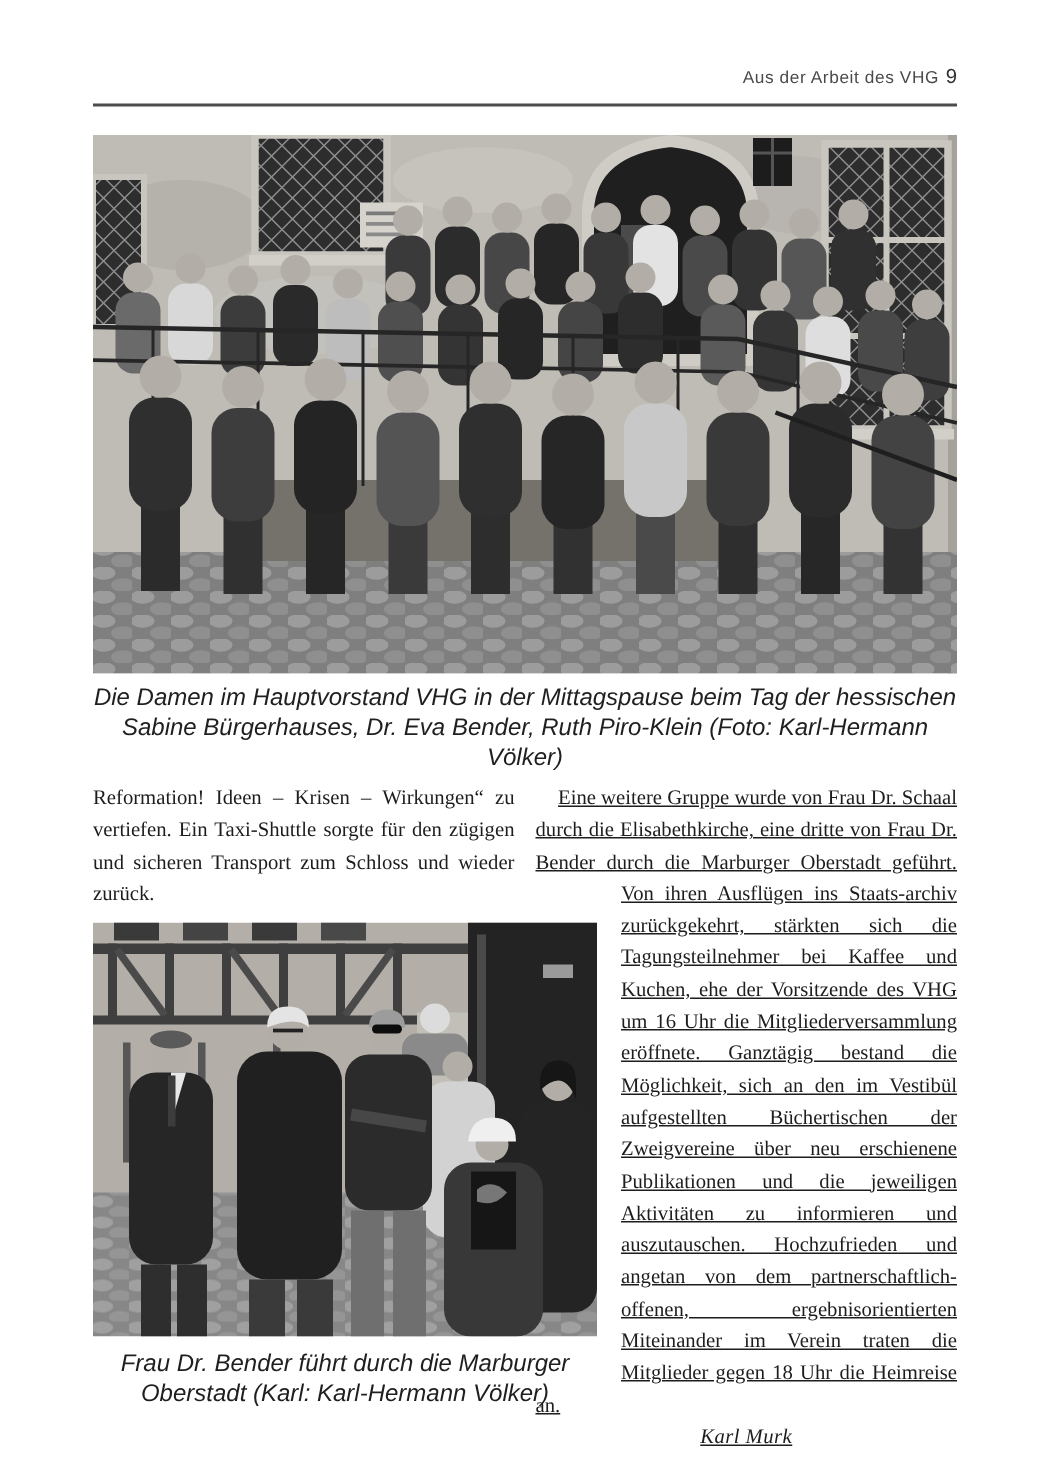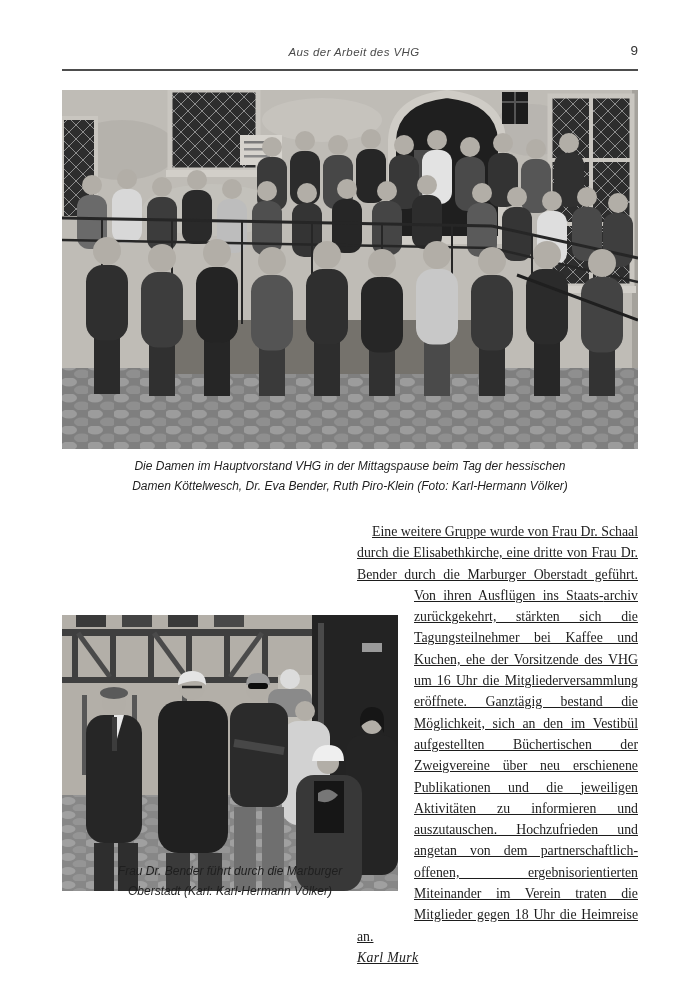--- a/index.html
+++ b/index.html
@@ -2,51 +2,50 @@
 <html lang="de"><head>
 <meta charset="utf-8">
 <style>
   html,body { margin:0; padding:0; background:#ffffff; }
   .page {
     position:relative; width:700px; height:988px; background:#ffffff;
     font-family:"Liberation Serif", serif; color:#1d1d1d; overflow:hidden;
   }
   
   .running-head {
-    position:absolute; top:46px; left:66px; width:576px; text-align:center;
+    position:absolute; top:46px; left:50px; width:576px; text-align:right;
     font-family:"Liberation Sans", sans-serif; font-size:11.5px; color:#4a4a4a;
     letter-spacing:.4px;
-    font-style:italic;
   }
   .page-num {
     position:absolute; top:43px; right:62px;
     font-family:"Liberation Sans", sans-serif; font-size:13.5px; color:#333;
   }
   .head-rule { position:absolute; top:69px; left:62px; width:576px; height:2px; background:#4d4d4d; }
   
   .photo-top    { position:absolute; top:90px;  left:62px; width:576px; height:359px; }
   .photo-bottom { position:absolute; top:615px; left:62px; width:336px; height:276px; }
   .photo-top svg, .photo-bottom svg { display:block; width:100%; height:100%; }
   
   .caption {
     font-family:"Liberation Sans", sans-serif; font-style:italic;
-    font-size:12px; line-height:20px; color:#1f1f1f; text-align:center;
+    font-size:16px; line-height:20px; color:#1f1f1f; text-align:center;
   }
   .caption-top    { position:absolute; top:456px; left:62px; width:576px; }
-  .caption-bottom { position:absolute; top:861px; left:62px; width:336px;font-style:italic; }
+  .caption-bottom { position:absolute; top:900px; left:62px; width:336px;font-style:italic; }
   
   .col-left  { position:absolute; top:521px; left:62px;  width:281px; }
   .col-right { position:absolute; top:521px; left:357px; width:281px;text-decoration:underline; }
   p.body-text {
     margin:0; font-size:13.8px; line-height:21.3px; text-align:justify; color:#1d1d1d;
   }
   .col-right p.body-text { text-indent:15px; }
   .wrap-spacer { float:left; width:57px; height:330px; }
   .signature {
-    text-align:left; font-style:italic; font-size:13.8px; line-height:21.3px;
+    text-align:center; font-style:italic; font-size:13.8px; line-height:21.3px;
     letter-spacing:.3px; color:#1d1d1d;
   }
 </style>
 </head>
 <body>
 
 <div class="page">
 
   <div class="running-head">Aus der Arbeit des VHG</div>
   <div class="page-num">9</div>
@@ -198,23 +197,26 @@
             <rect x="527" y="248" width="26" height="58" fill="#333333"></rect>
             <use href="#p1person" transform="translate(540,180) scale(1.4)"></use>
           </g>
       </g>
       <line x1="455" y1="185" x2="576" y2="230" stroke="#1f1f1f" stroke-width="3"></line>
     </svg>
   </div>
 
   <div class="caption caption-top">
     <div>Die Damen im Hauptvorstand VHG in der Mittagspause beim Tag der hessischen</div>
-    <div>Damen Köttelwesch, Dr. Eva Bender, Ruth Piro-Klein (Foto: Karl-Hermann Völker)</div>
-  </div>
-
+    <div>Sabine Bürgerhauses, Dr. Eva Bender, Ruth Piro-Klein (Foto: Karl-Hermann Völker)</div>
+  </div>
+
+  <div class="col-left">
+    <p class="body-text">Reformation! Ideen – Krisen – Wirkungen“ zu vertiefen. Ein Taxi-Shuttle sorgte für den zügigen und sicheren Transport zum Schloss und wieder zurück.</p>
+  </div>
 
   <div class="photo-bottom">
     <svg viewBox="0 0 336 276" preserveAspectRatio="none">
       <defs>
         <pattern id="p2cob" width="24" height="14" patternUnits="userSpaceOnUse">
           <rect width="24" height="14" fill="#878787"></rect>
           <ellipse cx="6" cy="4" rx="7.5" ry="4" fill="#a0a0a0"></ellipse>
           <ellipse cx="18" cy="11" rx="7.5" ry="4" fill="#959595"></ellipse>
         </pattern>
       </defs>

